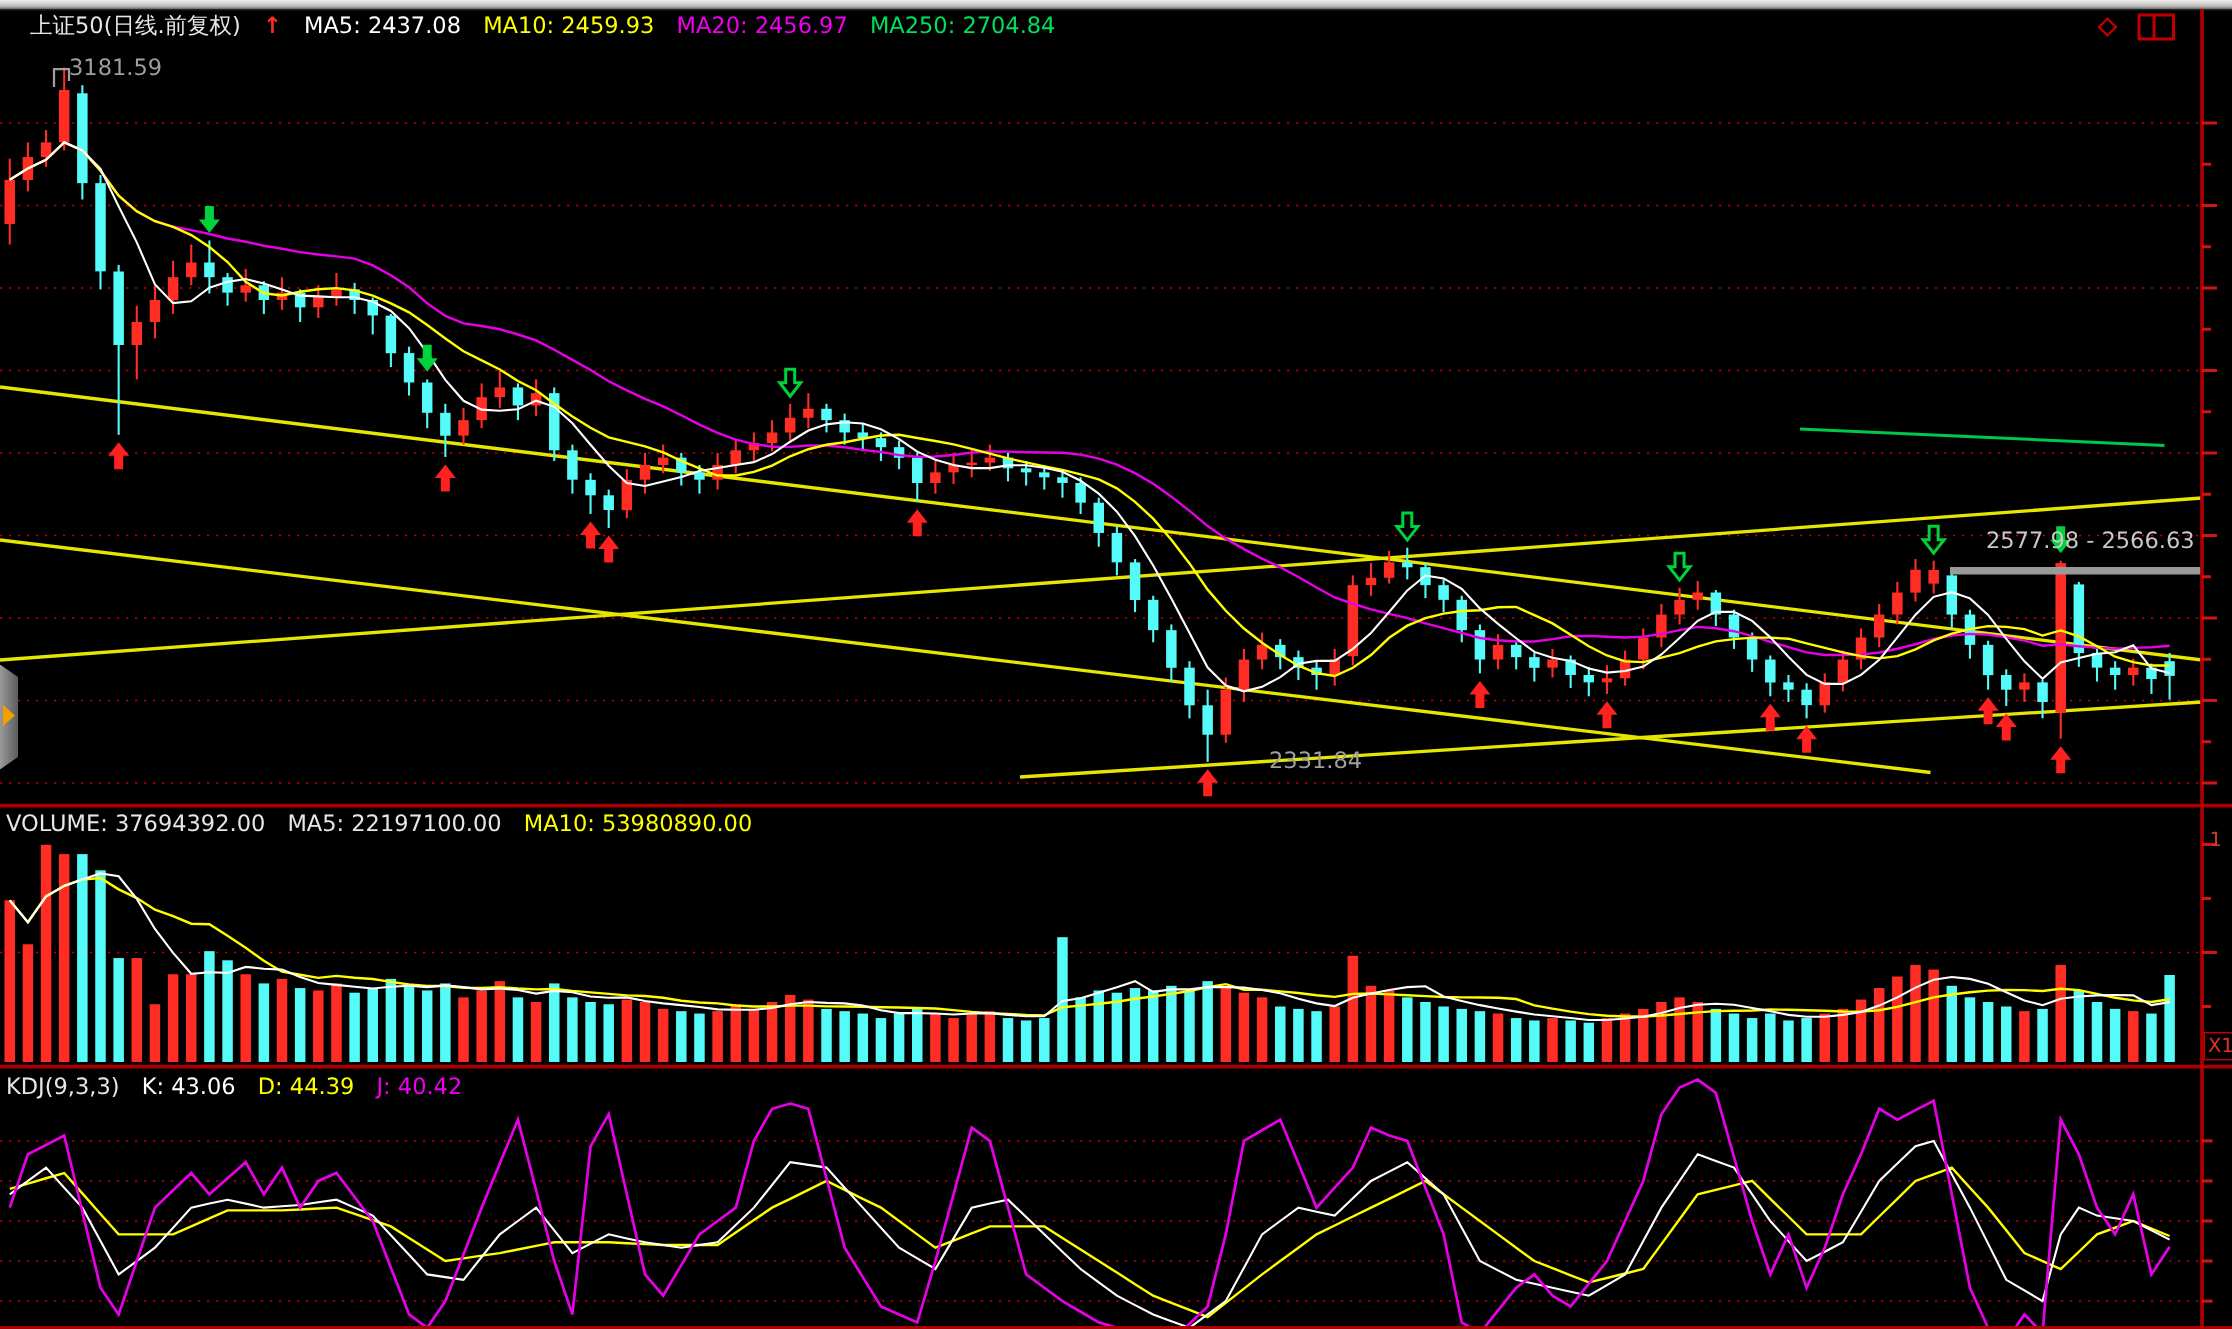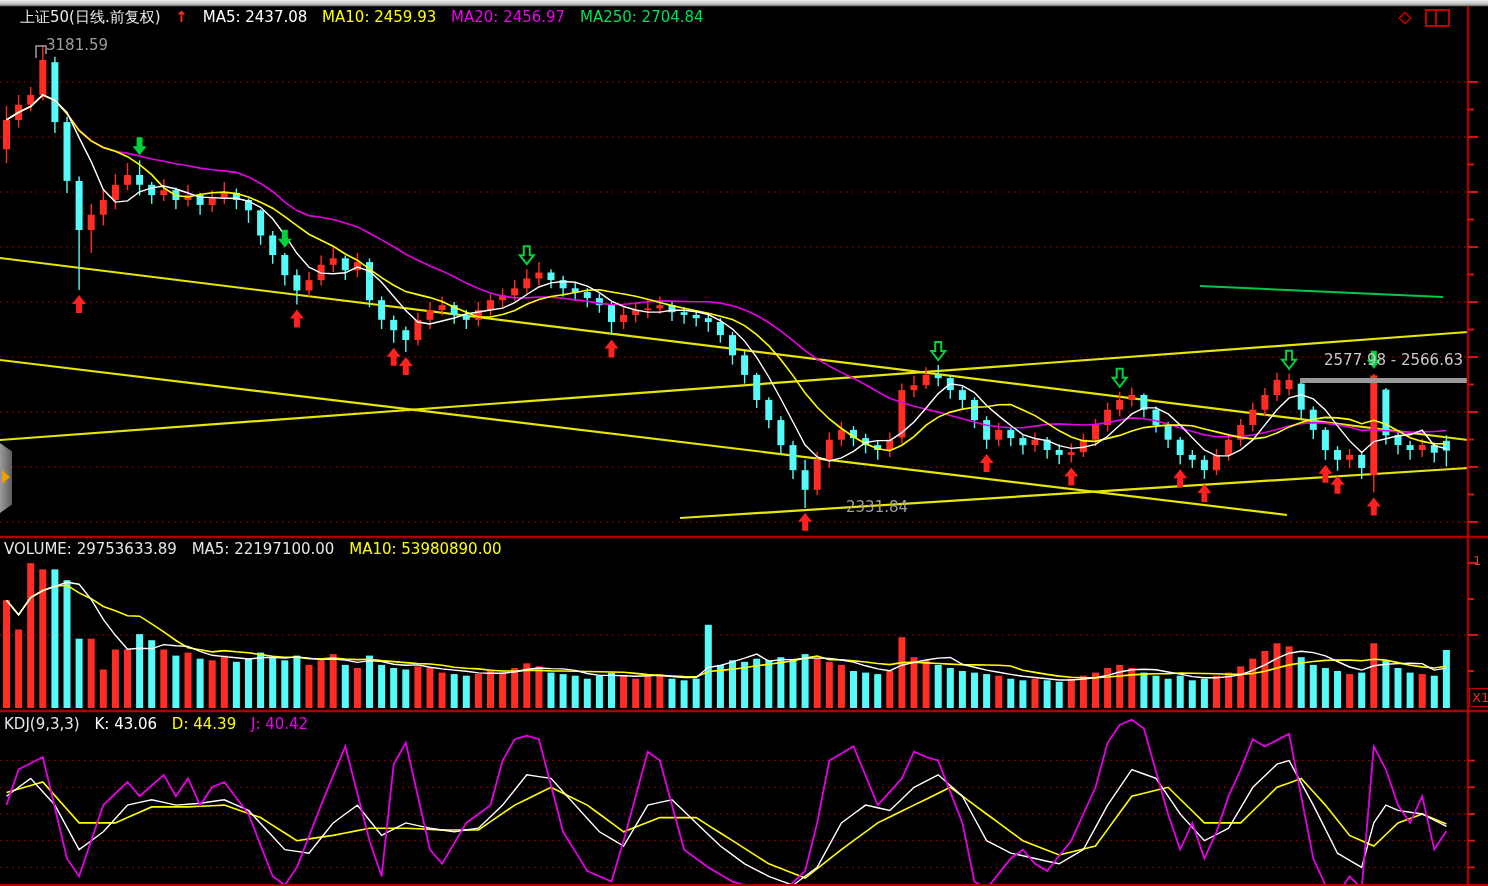--- a/index.html
+++ b/index.html
@@ -496,21 +496,21 @@
   <div class="hdr main-hdr">
     <span class="c-white">上证50(日线.前复权)</span>
     <span class="c-red">↑</span>
     <span class="c-pure">MA5: 2437.08</span>
     <span class="c-yellow">MA10: 2459.93</span>
     <span class="c-mag">MA20: 2456.97</span>
     <span class="c-green">MA250: 2704.84</span>
   </div>
 
   <div class="hdr vol-hdr">
-    <span class="c-white">VOLUME: 29753633.89</span>
+    <span class="c-white">VOLUME: 37694392.00</span>
     <span class="c-white">MA5: 22197100.00</span>
     <span class="c-yellow">MA10: 53980890.00</span>
   </div>
 
   <div class="hdr kdj-hdr">
     <span class="c-white">KDJ(9,3,3)</span>
     <span class="c-pure">K: 43.06</span>
     <span class="c-yellow">D: 44.39</span>
     <span class="c-mag">J: 40.42</span>
   </div>

